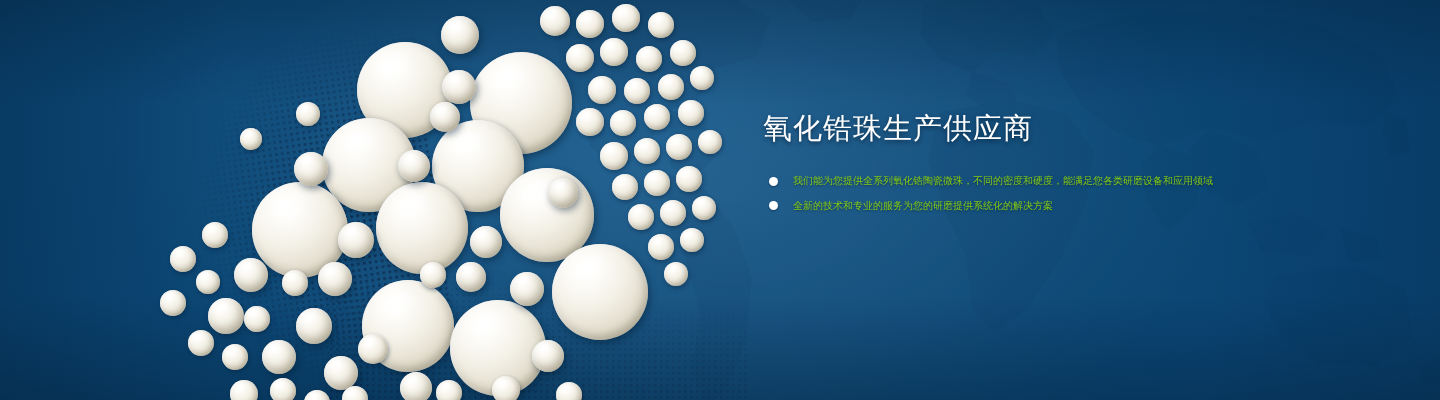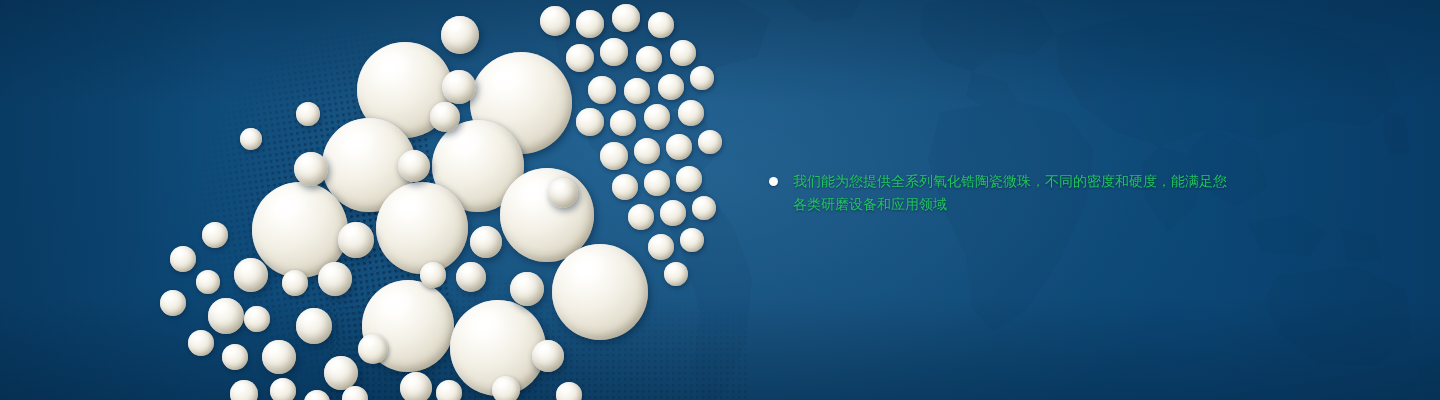--- a/index.html
+++ b/index.html
@@ -89,22 +89,22 @@
     letter-spacing:1px;
     font-weight:400;
     text-shadow:0 2px 4px rgba(3,24,45,0.65);
     white-space:nowrap;
   }
 
   .bullets{position:absolute;left:2px;top:170px;width:470px;}
   .bullet-row{
     position:relative;
     padding-left:28px;
-    color:#22c55e;
-    font-size:14px;
+    color:#84cc16;
+    font-size:10px;
     line-height:22.5px;
     text-shadow:0 1px 2px rgba(3,24,45,0.55);
   }
   .bullet-row + .bullet-row{margin-top:2px;}
   .dot{
     position:absolute;left:4px;top:6.5px;
     width:9px;height:9px;border-radius:50%;
     background:#ffffff;
     box-shadow:0 1px 2px rgba(3,24,45,0.5);
   }
@@ -232,26 +232,31 @@
     <div class="bead sm" style="left:420px;top:262px;width:26px;height:26px;"></div>
     <div class="bead sm" style="left:492px;top:376px;width:28px;height:28px;"></div>
     <div class="bead sm" style="left:436px;top:380px;width:26px;height:26px;"></div>
     <div class="bead sm" style="left:556px;top:382px;width:26px;height:26px;"></div>
     <div class="bead sm" style="left:240px;top:128px;width:22px;height:22px;"></div>
     <div class="bead sm" style="left:296px;top:102px;width:24px;height:24px;"></div>
   </div>
 
   <div class="content">
 
+    <div class="title">氧化锆珠生产供应商</div>
 
     <div class="bullets">
 
       <div class="bullet-row">
         <span class="dot"></span>
         <span class="bullet-text">我们能为您提供全系列氧化锆陶瓷微珠，不同的密度和硬度，能满足您各类研磨设备和应用领域</span>
       </div>
 
+      <div class="bullet-row">
+        <span class="dot"></span>
+        <span class="bullet-text">全新的技术和专业的服务为您的研磨提供系统化的解决方案</span>
+      </div>
 
 
     </div>
   </div>
 
 </div>
 
 </body></html>

